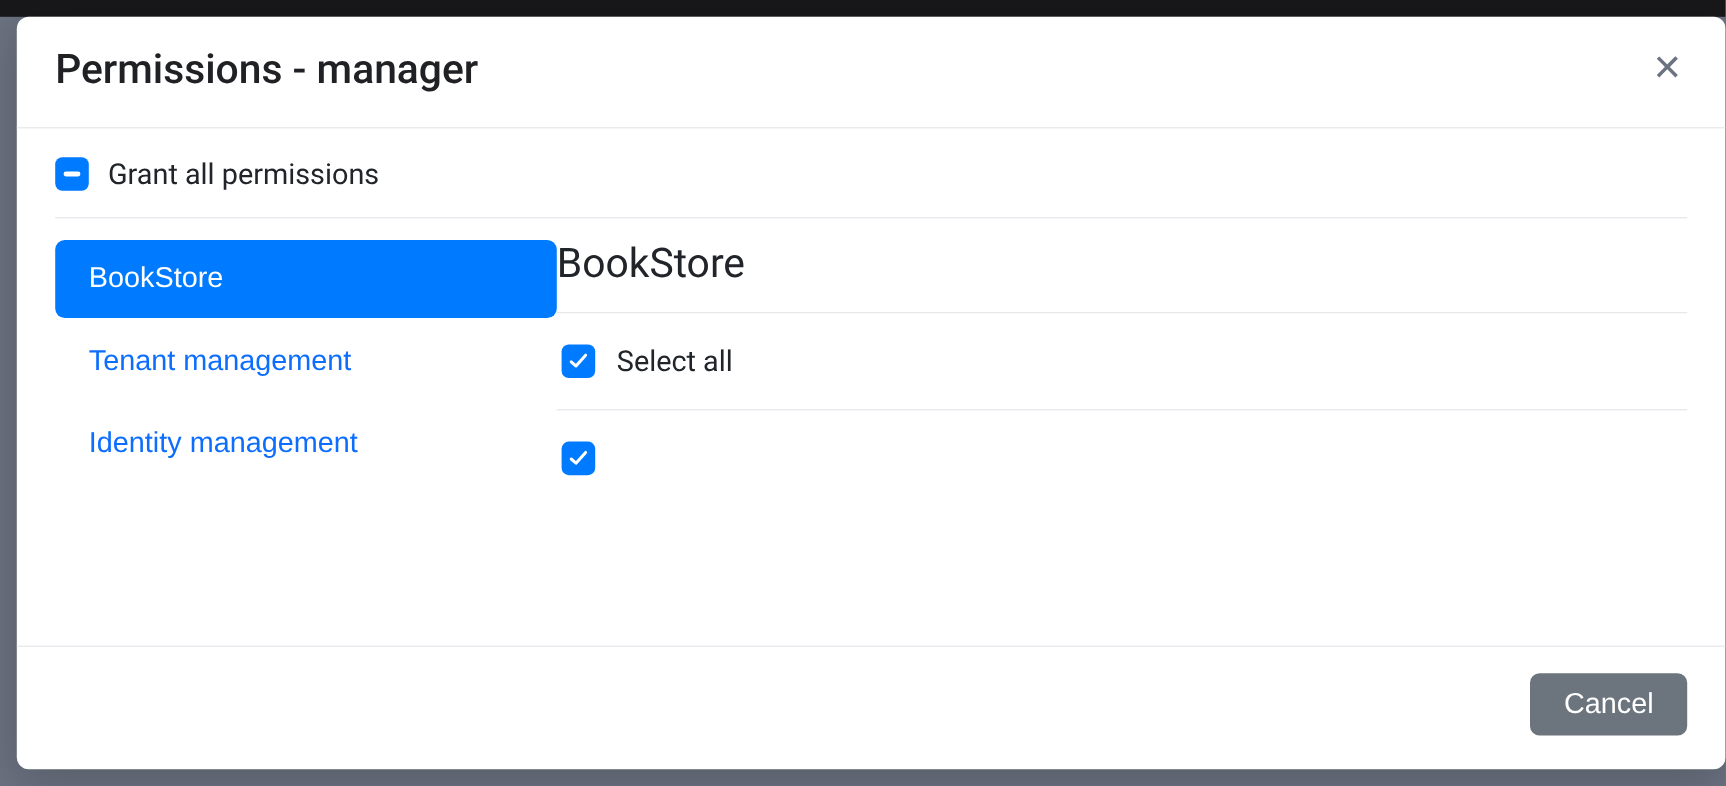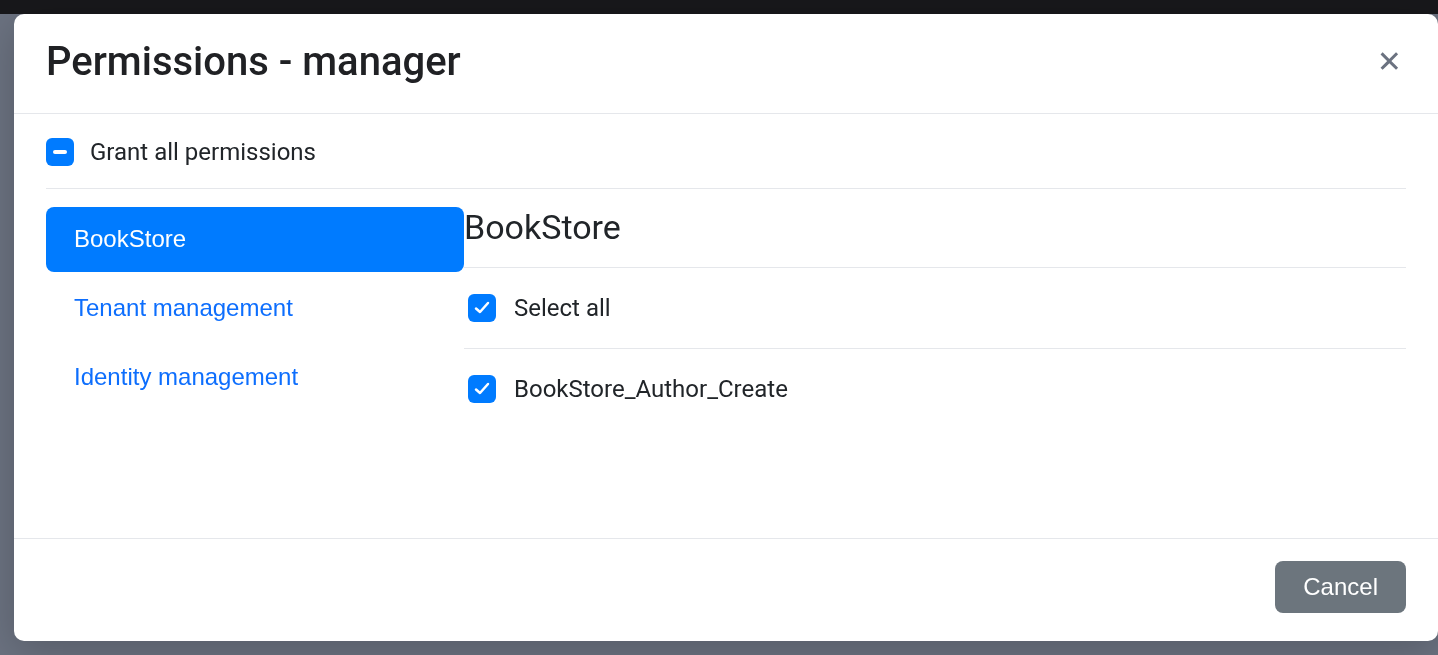--- a/index.html
+++ b/index.html
@@ -35,21 +35,21 @@
       flex-direction: column;
     }
     .modal-header {
       display: flex;
       align-items: center;
       justify-content: space-between;
       padding: 24px 32px 28px 32px;
       border-bottom: 1px solid #e5e7eb;
     }
     .modal-title {
-      font-size: 40px;
+      font-size: 34px;
       font-weight: 500;
       color: #202124;
     }
     .close-btn {
       color: #6b7280;
       font-size: 30px;
       line-height: 1;
       cursor: pointer;
       background: none;
       border: none;
@@ -197,21 +197,20 @@
           </span>
           <span class="perm-label">Select all</span>
         </div>
 
         <div class="perm-row">
           <span class="chk">
             <svg viewBox="0 0 16 16">
                 <path d="M2 8.5 L6 12 L14 3" stroke="#fff" stroke-width="2.5" fill="none" stroke-linecap="round" stroke-linejoin="round"></path>
               </svg>
           </span>
-          <span class="perm-label">BookStore_Author_Create</span>
         </div>
       </div>
     </div>
   </div>
 
   <div class="modal-footer">
     <button class="btn btn-secondary">
       <span>Cancel</span>
     </button>
   </div>

